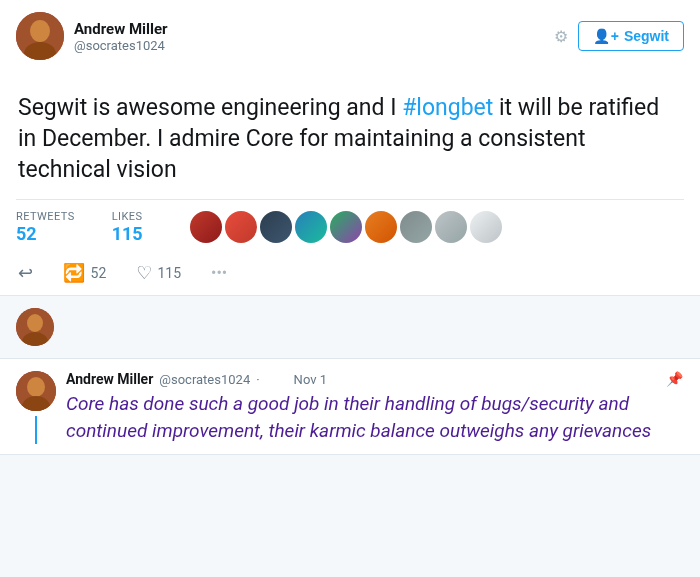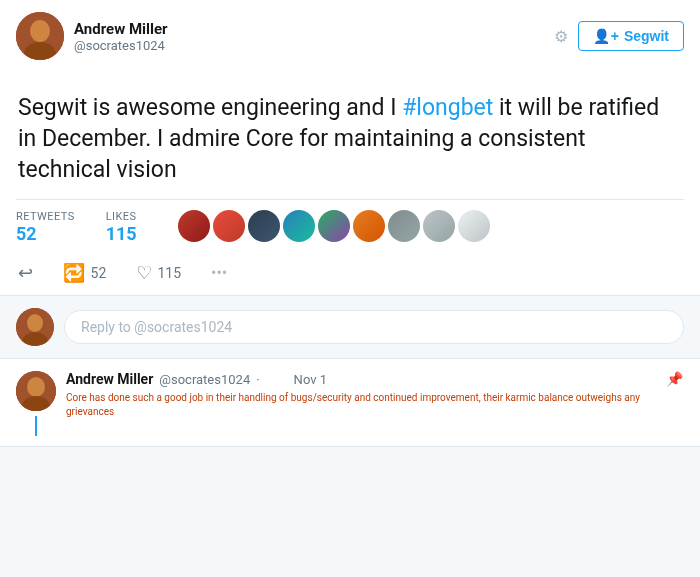--- a/index.html
+++ b/index.html
@@ -93,25 +93,25 @@
       padding: 0 2px;
       margin-top: 32px;
     }
 
     .tweet-body .hashtag {
       color: #1da1f2;
     }
 
     .tweet-stats {
       display: flex;
-      align-items: flex-start;
+      align-items: center;
       border-top: 1px solid #e1e8ed;
       padding-top: 10px;
       padding-bottom: 10px;
-      gap: 11px;
+      gap: 17px;
     }
 
     .stat-block {
       margin-right: 20px;
     }
 
     .stat-block .stat-label {
       font-size: 11px;
       color: #657786;
       text-transform: uppercase;
@@ -255,23 +255,24 @@
       font-size: 13px;
     }
 
     .reply-tweet-header .time {
       color: #657786;
       font-size: 13px;
       padding-left: 28px;
     }
 
     .reply-tweet-body {
-      font-size: 10px;
-      color: #c2410c;
+      font-size: 19px;
+      color: #4c1d95;
       line-height: 1.4;
+      font-style: italic;
     }
 
     .ellipsis-btn {
       color: #aab8c2;
       cursor: pointer;
       font-size: 16px;
     }
 
     .pin-icon {
       position: absolute;
@@ -361,23 +362,20 @@
 <div class="reply-section">
   <div class="avatar" style="width:38px;height:38px;">
     <div class="avatar-img" style="border-radius:50%;">
       <svg width="38" height="38" viewBox="0 0 38 38">
         <rect width="38" height="38" fill="#a0522d"></rect>
         <ellipse cx="19" cy="15" rx="8" ry="9" fill="#cd853f"></ellipse>
         <ellipse cx="19" cy="34" rx="13" ry="10" fill="#8b4513"></ellipse>
       </svg>
     </div>
   </div>
-  <div class="reply-input">
-    <span>Reply to @socrates1024</span>
-  </div>
 </div>
 
 <div class="reply-tweet">
   <div class="reply-tweet-left">
     <div class="avatar" style="width:40px;height:40px;">
       <div class="avatar-img">
         <svg width="40" height="40" viewBox="0 0 40 40">
           <rect width="40" height="40" fill="#a0522d"></rect>
           <ellipse cx="20" cy="16" rx="9" ry="10" fill="#cd853f"></ellipse>
           <ellipse cx="20" cy="36" rx="14" ry="11" fill="#8b4513"></ellipse>

